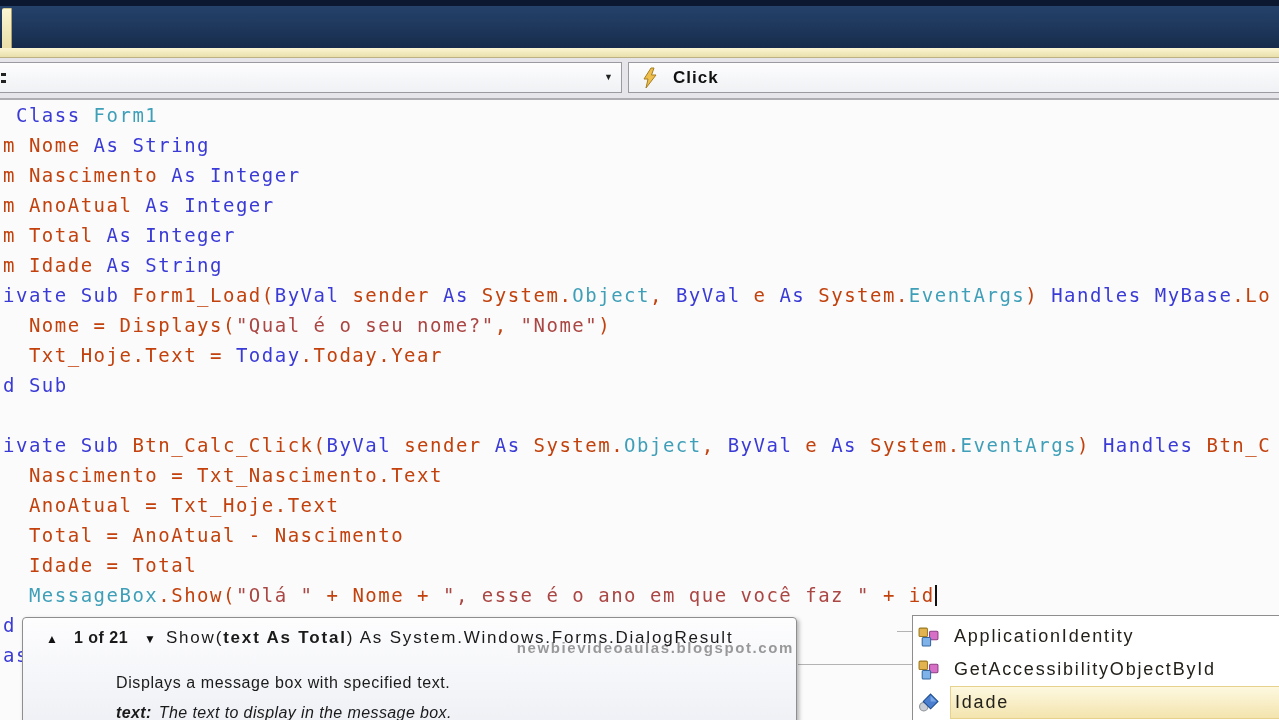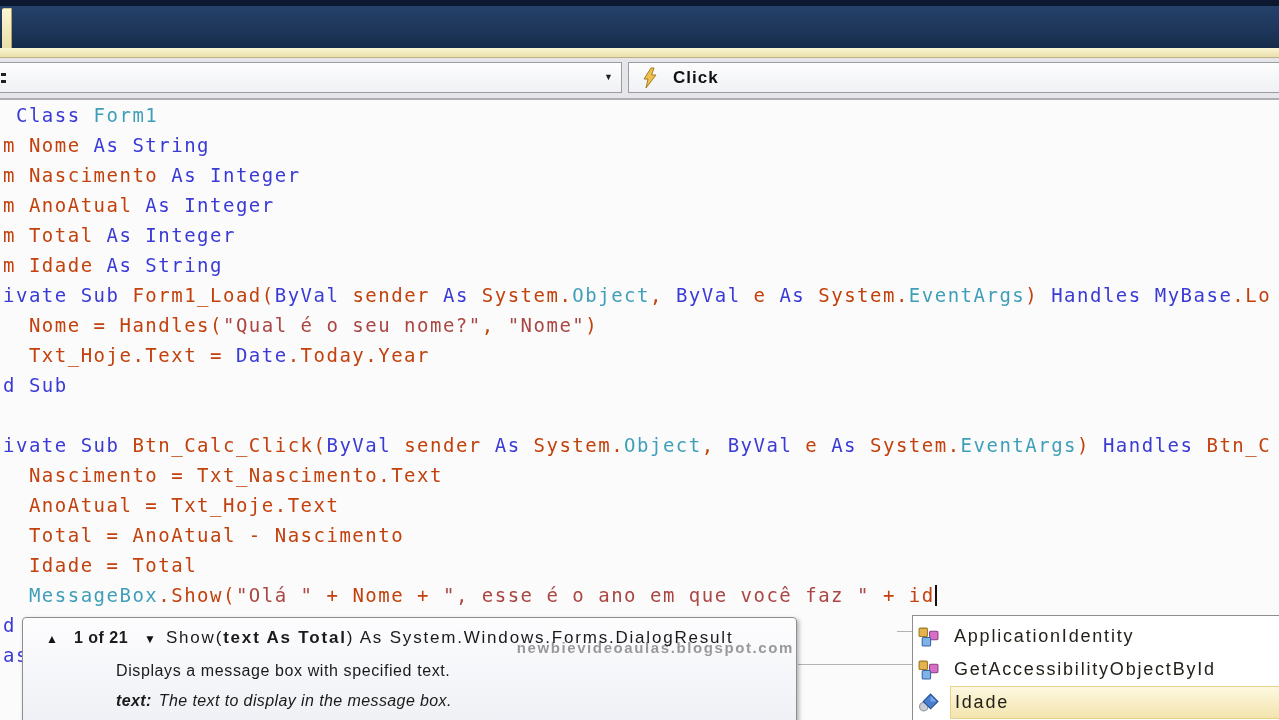--- a/index.html
+++ b/index.html
@@ -50,21 +50,21 @@
 
   
   .tooltip{position:absolute;left:22px;top:617px;width:775px;height:112px;box-sizing:border-box;
            background:linear-gradient(#fdfdfe,#eef0f5);border:1px solid #8e8e8e;border-radius:4px;
            box-shadow:2px 2px 4px rgba(0,0,0,.3);z-index:5;color:#1a1a1a;}
   .tt-row1{padding:10px 8px 0 23px;line-height:20px;white-space:nowrap;overflow:hidden;}
   .tt-arrow{font-size:12px;color:#111;cursor:pointer;}
   .tt-count{font-size:16px;font-weight:700;margin:0 16px;letter-spacing:.5px;}
   .tt-sig{font-size:17px;margin-left:10px;letter-spacing:1.8px;}
   .tt-sig b{font-weight:700;}
-  .tt-desc{margin:13px 0 0 93px;font-size:16px;letter-spacing:.6px;}
+  .tt-desc{margin:25px 0 0 93px;font-size:16px;letter-spacing:.6px;}
   .tt-param{margin:12px 0 0 93px;font-size:16px;letter-spacing:.4px;font-style:italic;}
   .tt-param b{margin-right:7px;}
   .watermark{position:absolute;top:21px;right:2px;font-size:15px;font-weight:700;
              letter-spacing:1.6px;color:#4a4a4a;opacity:.55;}
 
   
   .completion{position:absolute;left:912px;top:615px;width:370px;height:110px;box-sizing:border-box;
               background:#fff;border:1px solid #8e8e8e;z-index:6;padding-top:4px;overflow:hidden;}
   .cmp-row{height:33px;display:flex;align-items:center;padding-left:5px;}
   .cmp-icon{width:32px;height:22px;flex:0 0 32px;display:flex;align-items:center;}
@@ -100,22 +100,22 @@
 
   <div class="editor">
     <div class="code" id="code">
         <div class="code-line"><span class="tk-p"> </span><span class="tk-k">Class</span><span class="tk-p"> </span><span class="tk-t">Form1</span></div>
         <div class="code-line"><span class="tk-p">m Nome </span><span class="tk-k">As String</span></div>
         <div class="code-line"><span class="tk-p">m Nascimento </span><span class="tk-k">As Integer</span></div>
         <div class="code-line"><span class="tk-p">m AnoAtual </span><span class="tk-k">As Integer</span></div>
         <div class="code-line"><span class="tk-p">m Total </span><span class="tk-k">As Integer</span></div>
         <div class="code-line"><span class="tk-p">m Idade </span><span class="tk-k">As String</span></div>
         <div class="code-line"><span class="tk-k">ivate Sub</span><span class="tk-p"> Form1_Load(</span><span class="tk-k">ByVal</span><span class="tk-p"> sender </span><span class="tk-k">As</span><span class="tk-p"> System.</span><span class="tk-t">Object</span><span class="tk-p">, </span><span class="tk-k">ByVal</span><span class="tk-p"> e </span><span class="tk-k">As</span><span class="tk-p"> System.</span><span class="tk-t">EventArgs</span><span class="tk-p">) </span><span class="tk-k">Handles</span><span class="tk-p"> </span><span class="tk-k">MyBase</span><span class="tk-p">.Lo</span></div>
-        <div class="code-line"><span class="tk-p">  Nome = Handles(</span><span class="tk-s">"Qual é o seu nome?"</span><span class="tk-p">, </span><span class="tk-s">"Nome"</span><span class="tk-p">)</span></div>
-        <div class="code-line"><span class="tk-p">  Txt_Hoje.Text = </span><span class="tk-k">Date</span><span class="tk-p">.Today.Year</span></div>
+        <div class="code-line"><span class="tk-p">  Nome = Displays(</span><span class="tk-s">"Qual é o seu nome?"</span><span class="tk-p">, </span><span class="tk-s">"Nome"</span><span class="tk-p">)</span></div>
+        <div class="code-line"><span class="tk-p">  Txt_Hoje.Text = </span><span class="tk-k">Today</span><span class="tk-p">.Today.Year</span></div>
         <div class="code-line"><span class="tk-k">d Sub</span></div>
         <div class="code-line"></div>
         <div class="code-line"><span class="tk-k">ivate Sub</span><span class="tk-p"> Btn_Calc_Click(</span><span class="tk-k">ByVal</span><span class="tk-p"> sender </span><span class="tk-k">As</span><span class="tk-p"> System.</span><span class="tk-t">Object</span><span class="tk-p">, </span><span class="tk-k">ByVal</span><span class="tk-p"> e </span><span class="tk-k">As</span><span class="tk-p"> System.</span><span class="tk-t">EventArgs</span><span class="tk-p">) </span><span class="tk-k">Handles</span><span class="tk-p"> Btn_C</span></div>
         <div class="code-line"><span class="tk-p">  Nascimento = Txt_Nascimento.Text</span></div>
         <div class="code-line"><span class="tk-p">  AnoAtual = Txt_Hoje.Text</span></div>
         <div class="code-line"><span class="tk-p">  Total = AnoAtual - Nascimento</span></div>
         <div class="code-line"><span class="tk-p">  Idade = Total</span></div>
         <div class="code-line"><span class="tk-p">  </span><span class="tk-t">MessageBox</span><span class="tk-p">.Show(</span><span class="tk-s">"Olá "</span><span class="tk-p"> + Nome + </span><span class="tk-s">", esse é o ano em que você faz "</span><span class="tk-p"> + id</span><span class="caret"></span></div>
         <div class="code-line"><span class="tk-k">d Sub</span></div>
         <div class="code-line"><span class="tk-k">ass</span></div>

